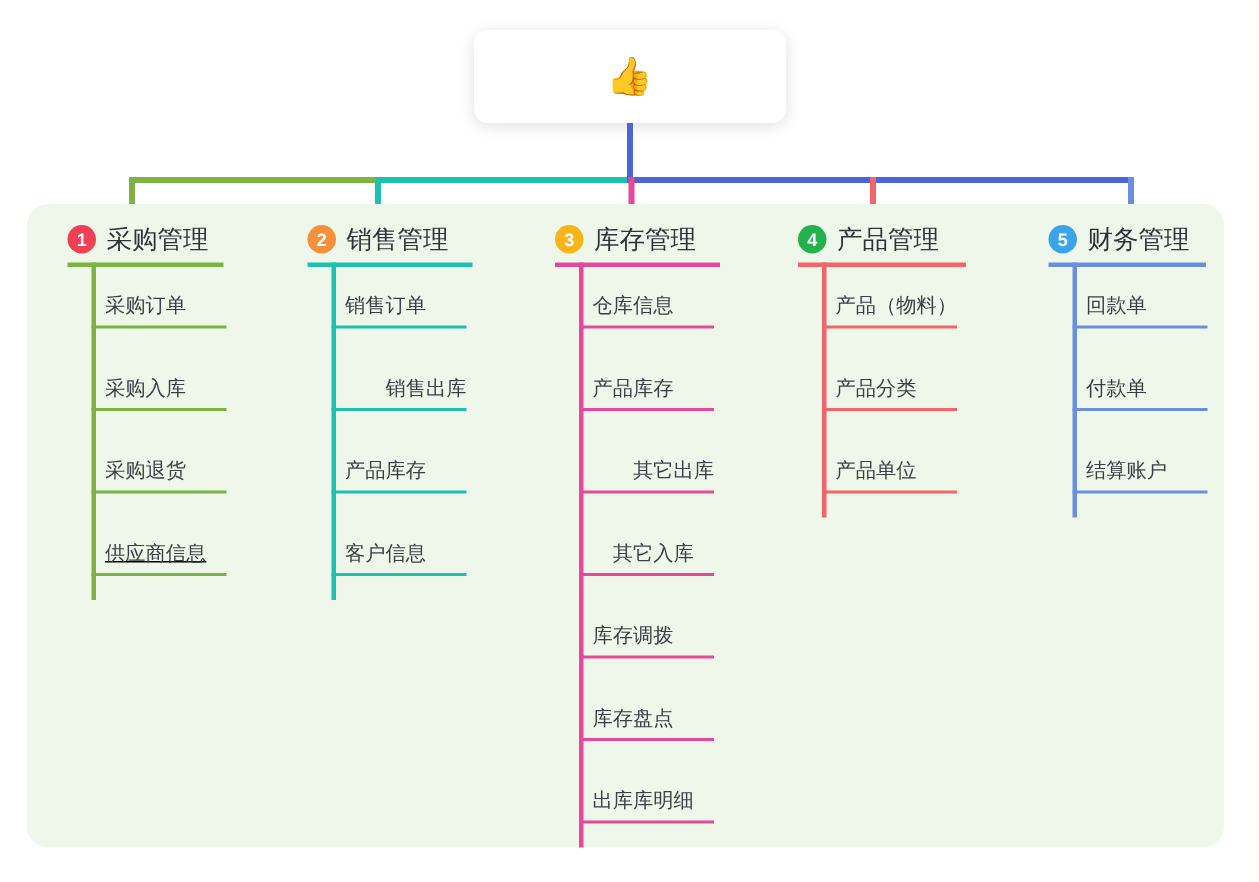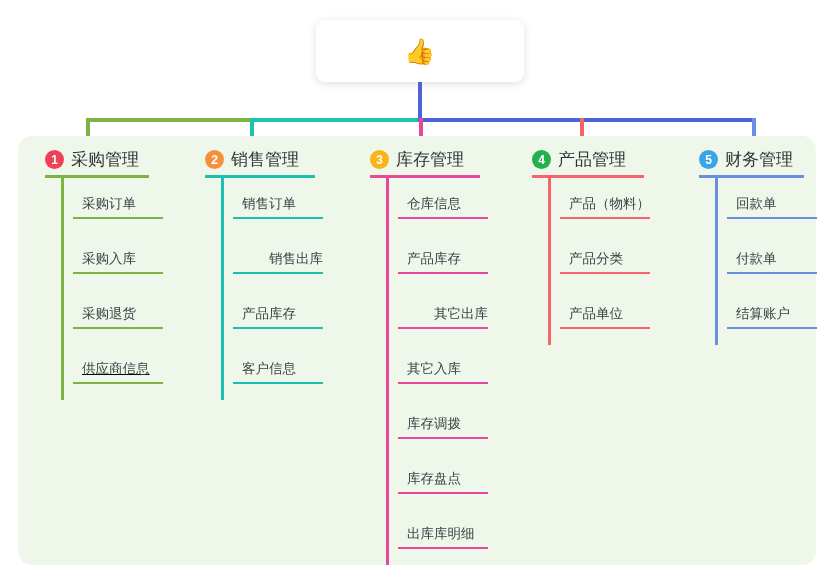--- a/index.html
+++ b/index.html
@@ -56,21 +56,21 @@
     color:#ffffff;font-size:12px;font-weight:bold;
     display:flex;align-items:center;justify-content:center;
     flex:0 0 auto;line-height:1;
   }
   .col-title{font-size:17px;color:#2f3238;}
   .col-underline{
     position:absolute;height:3px;left:0;top:39px;
   }
   .spine{position:absolute;width:3px;top:39px;}
 
-  .item{position:absolute;left:16px;padding-left:12px;}
+  .item{position:absolute;left:16px;}
   .item-label{
     font-size:13.5px;color:#3a3f45;white-space:nowrap;
     padding-left:9px;padding-bottom:4px;display:block;
   }
   .item-rule{height:2px;width:90px;}
 </style>
 </head>
 <body>
 
 <div id="stage">
@@ -154,21 +154,21 @@
           <div class="item-rule" style="background: rgb(232, 72, 154);"></div>
         </div>
         <div class="item" style="top: 114px;">
           <span class="item-label">产品库存</span>
           <div class="item-rule" style="background: rgb(232, 72, 154);"></div>
         </div>
         <div class="item" style="top: 169px; text-align: right;">
           <span class="item-label">其它出库</span>
           <div class="item-rule" style="background: rgb(232, 72, 154);"></div>
         </div>
-        <div class="item" style="top: 224px;">
+        <div class="item" style="top: 224px; text-align: center;">
           <span class="item-label">其它入库</span>
           <div class="item-rule" style="background: rgb(232, 72, 154);"></div>
         </div>
         <div class="item" style="top: 279px;">
           <span class="item-label">库存调拨</span>
           <div class="item-rule" style="background: rgb(232, 72, 154);"></div>
         </div>
         <div class="item" style="top: 334px;">
           <span class="item-label">库存盘点</span>
           <div class="item-rule" style="background: rgb(232, 72, 154);"></div>

